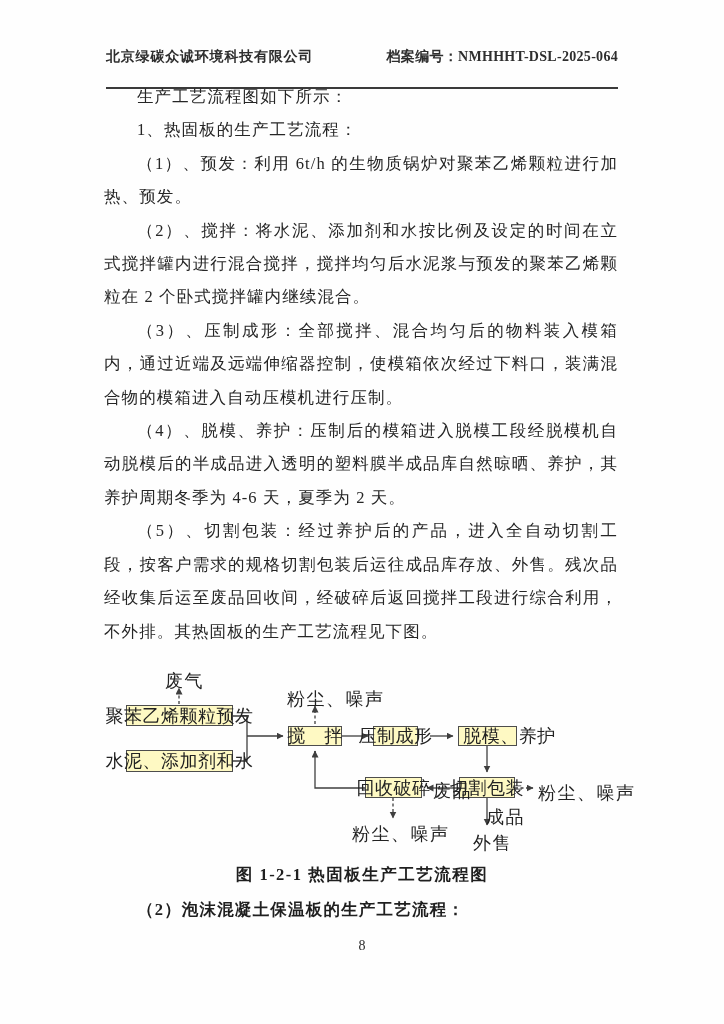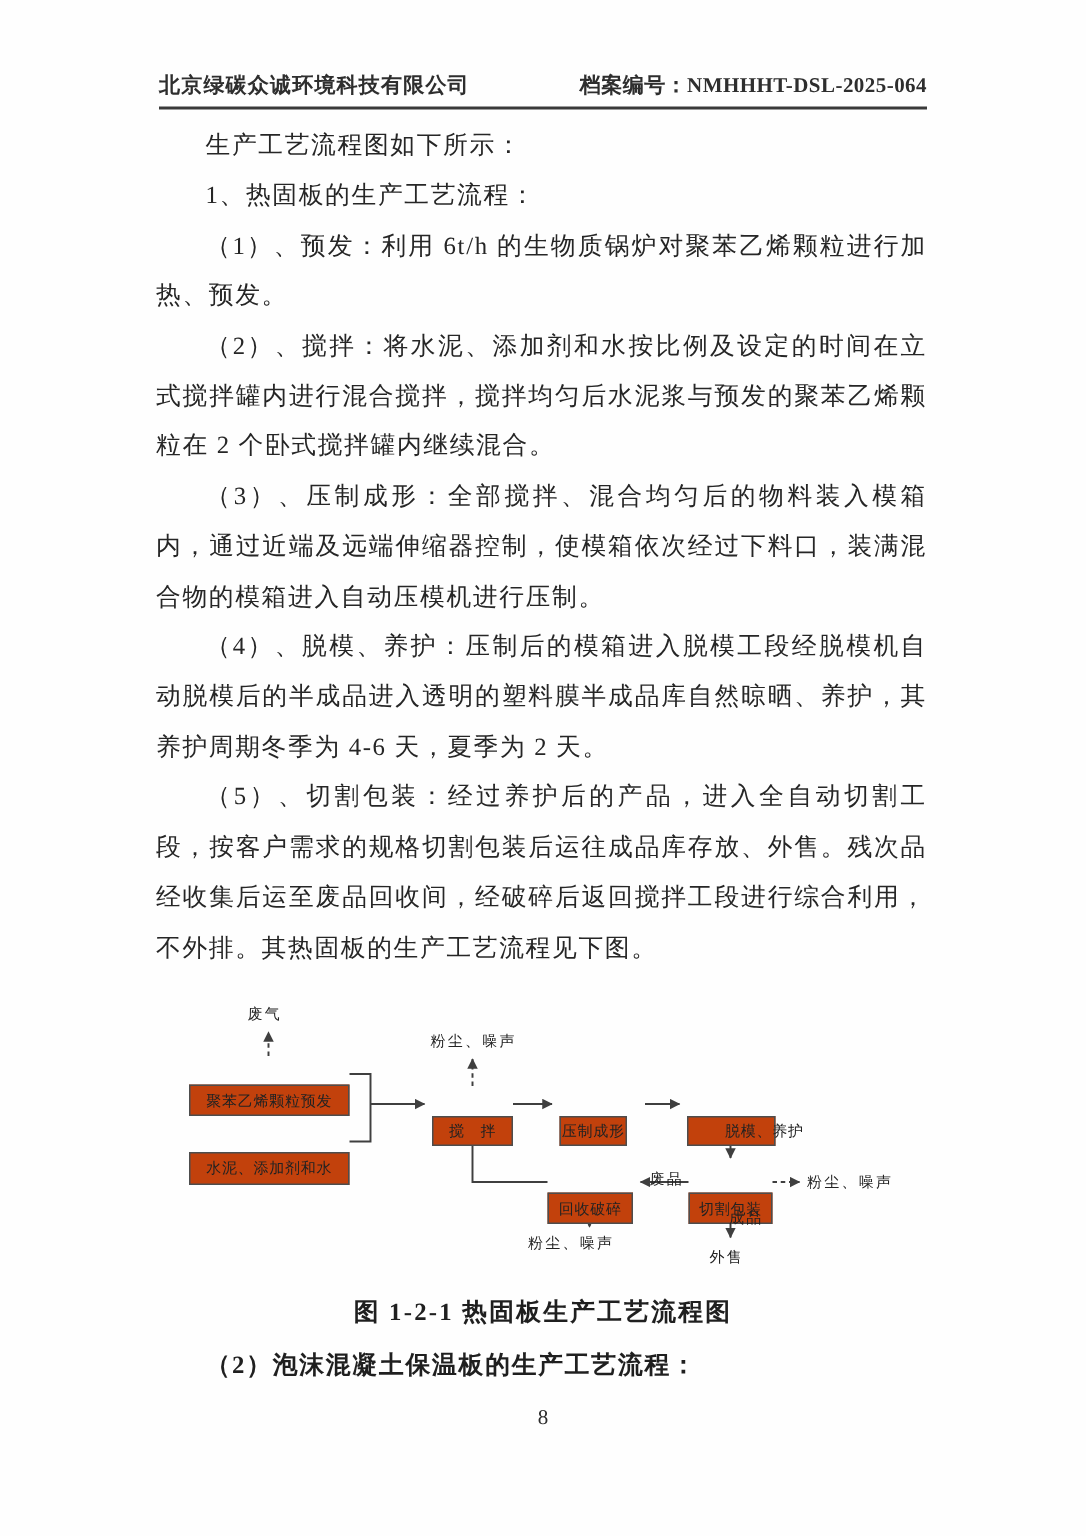--- a/index.html
+++ b/index.html
@@ -9,42 +9,41 @@
     background:#fefefe;
     font-family:"Liberation Serif","DejaVu Serif",serif;
     color:#262626;
     overflow:hidden;
   }
   
   .header{
     position:absolute;left:106px;top:48px;width:512px;
     display:flex;justify-content:space-between;align-items:flex-end;
     font-size:14px;font-weight:600;letter-spacing:0.8px;color:#2e2e2e;
-    padding-bottom:5px;border-bottom:2px solid #3a3a3a;
+    padding-bottom:21px;border-bottom:2px solid #3a3a3a;
   }
   .header .archive{letter-spacing:0.3px;}
   
   .bodytext{
     position:absolute;left:104px;top:80px;width:514px;
     font-size:16.5px;line-height:33.4px;letter-spacing:1.1px;
     text-align:justify;color:#262626;
   }
   .para{margin:0;text-indent:2em;}
   
   .diagram{position:absolute;left:95px;top:655px;width:575px;height:205px;}
   .diagram svg{position:absolute;left:0;top:0;}
   .fbox{
-    position:absolute;border:1px solid #4d4d4d;background:#c2410c;
+    position:absolute;border:1px solid #4d4d4d;background:#fef9c3;
     display:flex;align-items:center;justify-content:center;
-    font-size:10px;color:#222;letter-spacing:0.5px;white-space:nowrap;
+    font-size:18px;color:#222;letter-spacing:0.5px;white-space:nowrap;
     box-sizing:border-box;
-    margin-top:18px;
   }
   .dlabel{
-    position:absolute;font-size:10px;color:#222;
+    position:absolute;font-size:18px;color:#222;
     letter-spacing:1.5px;white-space:nowrap;
   }
   
   .caption{
     position:absolute;left:0;top:864px;width:724px;text-align:center;
     font-size:16.5px;font-weight:bold;letter-spacing:1.5px;color:#1f1f1f;
   }
   .next-heading{
     position:absolute;left:104px;top:899px;width:514px;
     font-size:16.5px;font-weight:bold;letter-spacing:1.2px;color:#1f1f1f;

